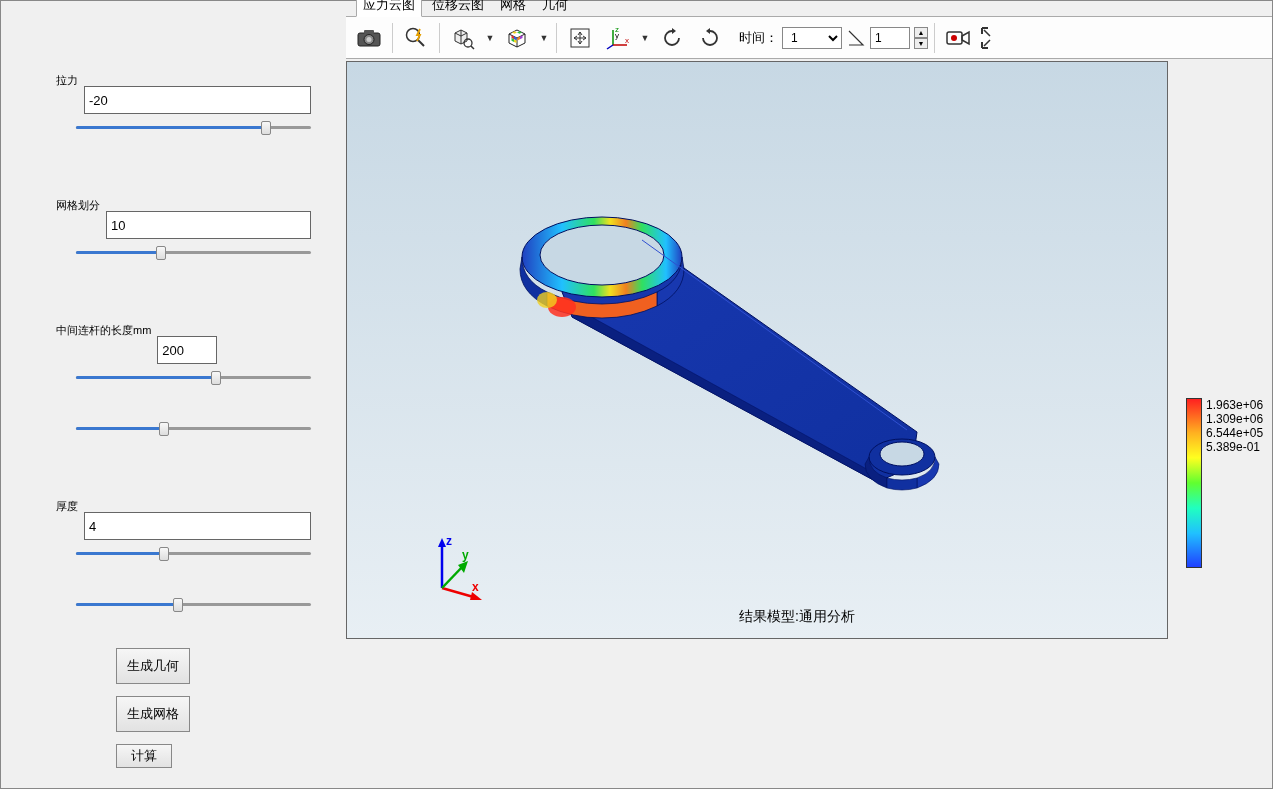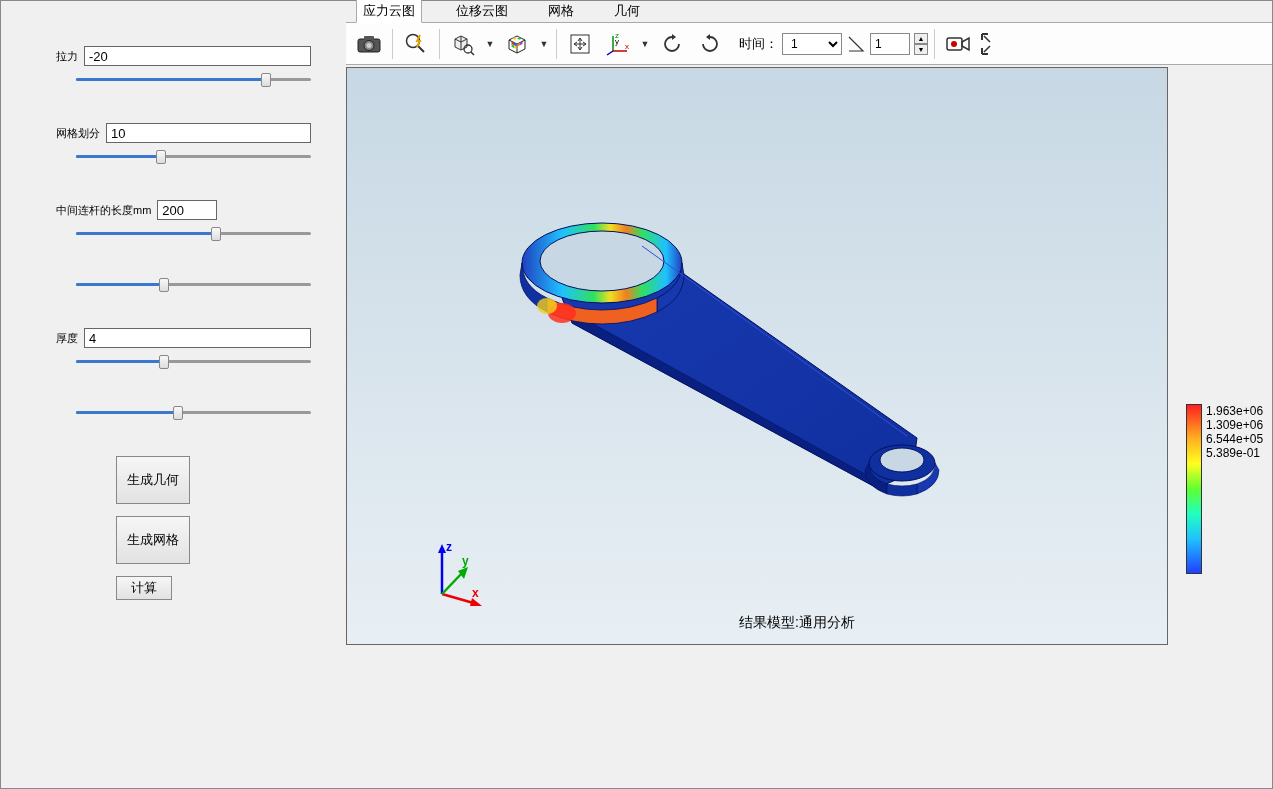--- a/index.html
+++ b/index.html
@@ -30,24 +30,25 @@
   display: flex;
   align-items: center;
   gap: 6px;
 }
 .param-label-input label {
   font-size: 11px;
   white-space: nowrap;
 }
 .param-label-input input[type="text"] {
   border: 1px solid #666;
-  height: 20px;
+  height: 28px;
   padding: 0 4px;
   font-size: 13px;
   flex: 1;
+  margin-top: 40px;
 }
 .slider-wrap {
   margin-top: 6px;
   position: relative;
   height: 16px;
 }
 .slider-track {
   position: absolute;
   top: 6px;
   left: 20px;
@@ -73,39 +74,39 @@
   border: 1px solid #888;
   border-radius: 2px;
 }
 .button-group {
   margin-top: 5px;
   margin-left: 60px;
 }
 .gen-btn {
   display: block;
   margin-bottom: 12px;
-  padding: 14px 10px;
+  padding: 8px 10px;
   border: 1px solid #888;
   background: linear-gradient(#f6f6f6, #e2e2e2);
   font-size: 13px;
   cursor: pointer;
   font-family: inherit;
 }
 .right-panel {
   flex: 1;
   background: #f0f0f0;
   display: flex;
   flex-direction: column;
 }
 .tab-bar {
   display: flex;
-  gap: 28px;
+  gap: 4px;
   padding: 0 10px;
   border-bottom: 1px solid #aaa;
-  height: 22px;
+  height: 16px;
   align-items: end;
   text-align: right;
 }
 .tab {
   padding: 2px 6px 2px 6px;
   font-size: 13px;
   cursor: pointer;
 }
 .tab.active {
   background: #fff;

